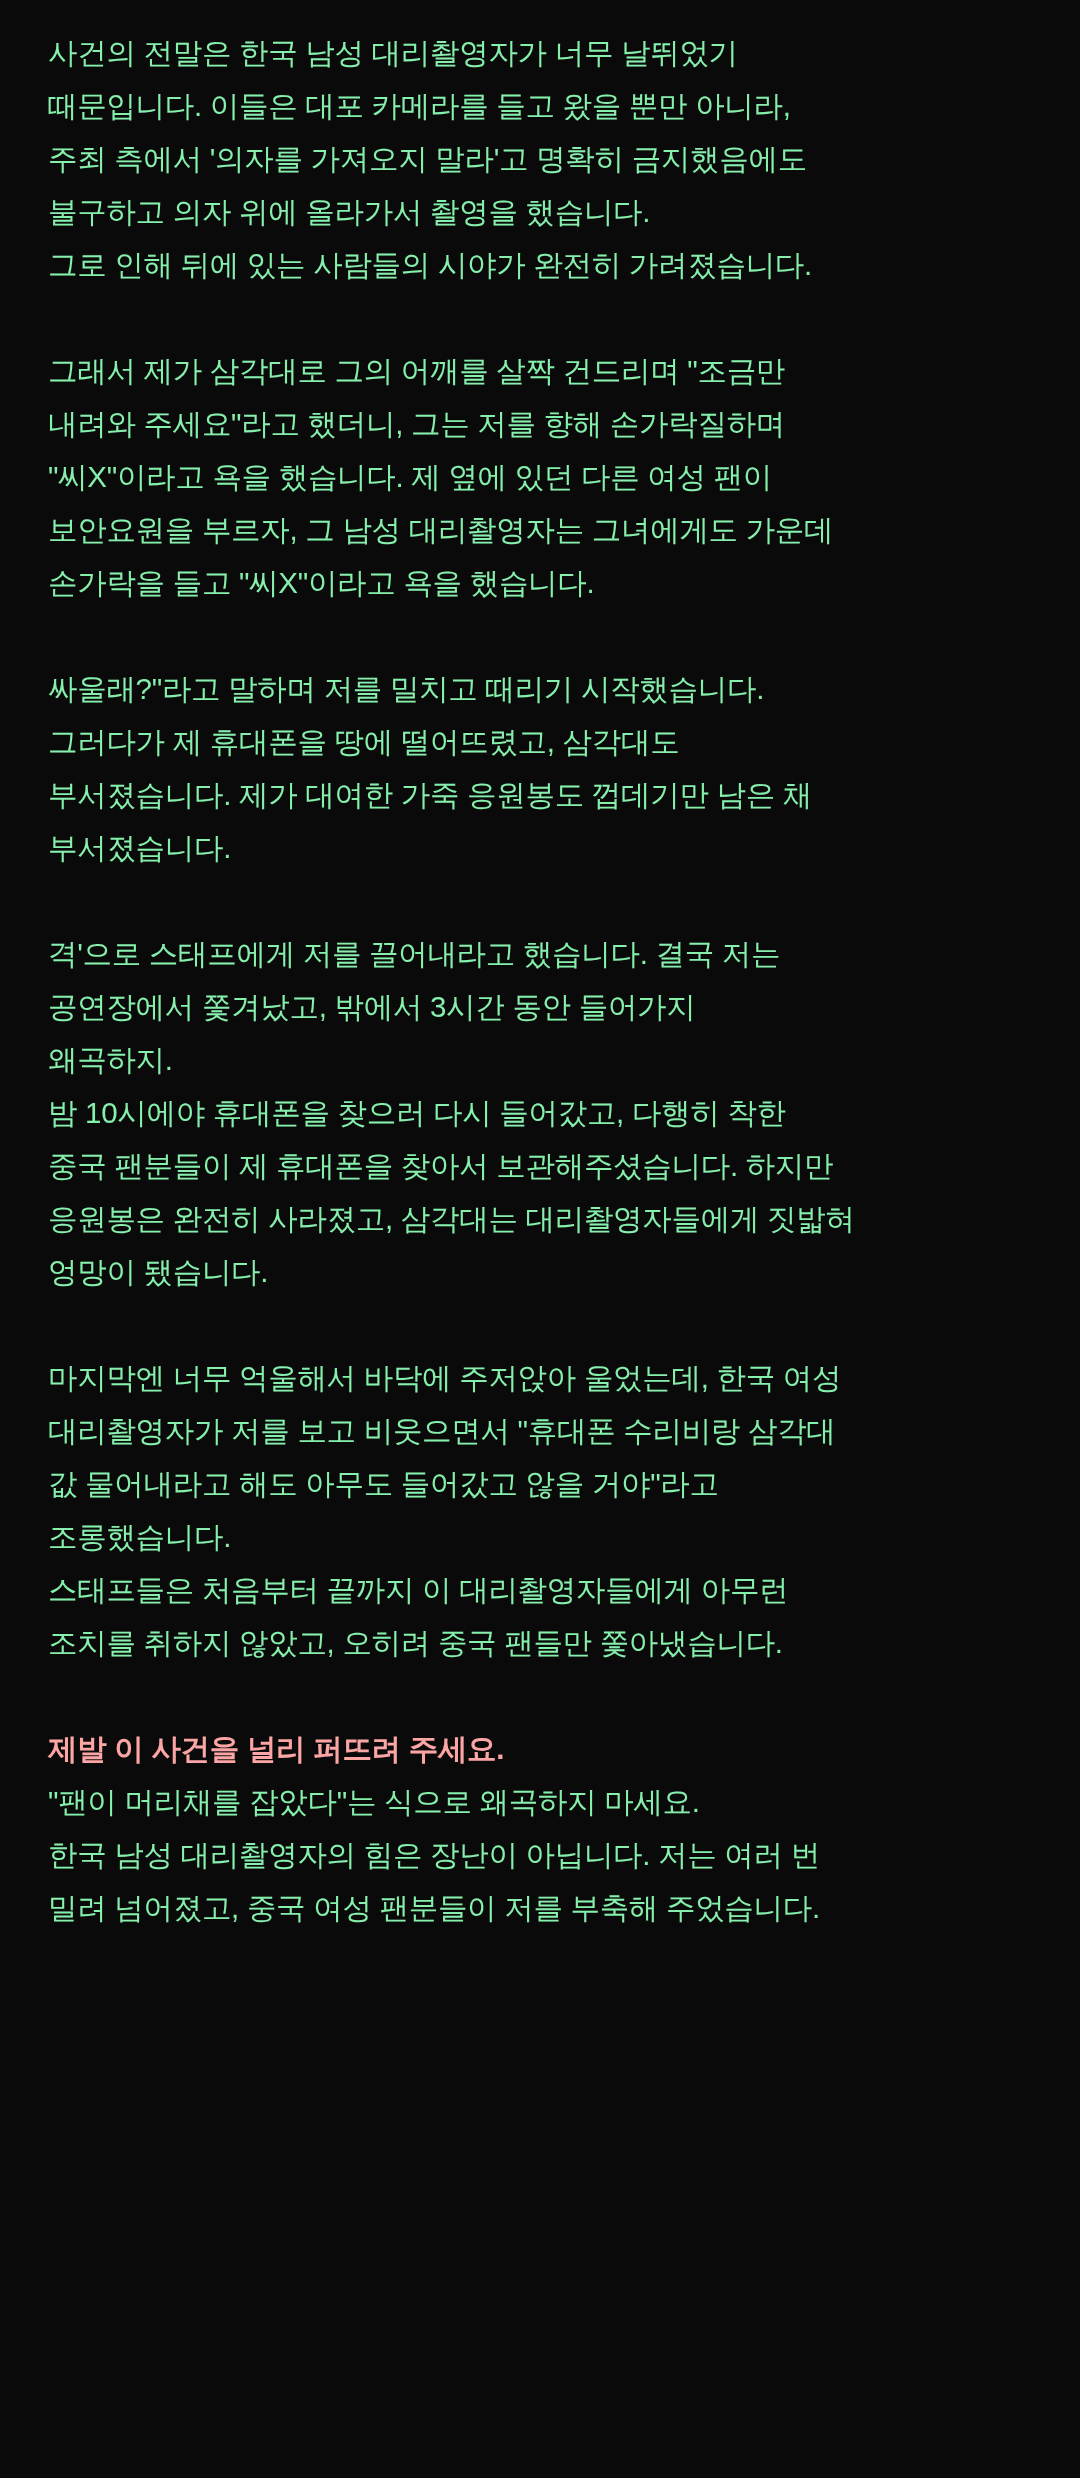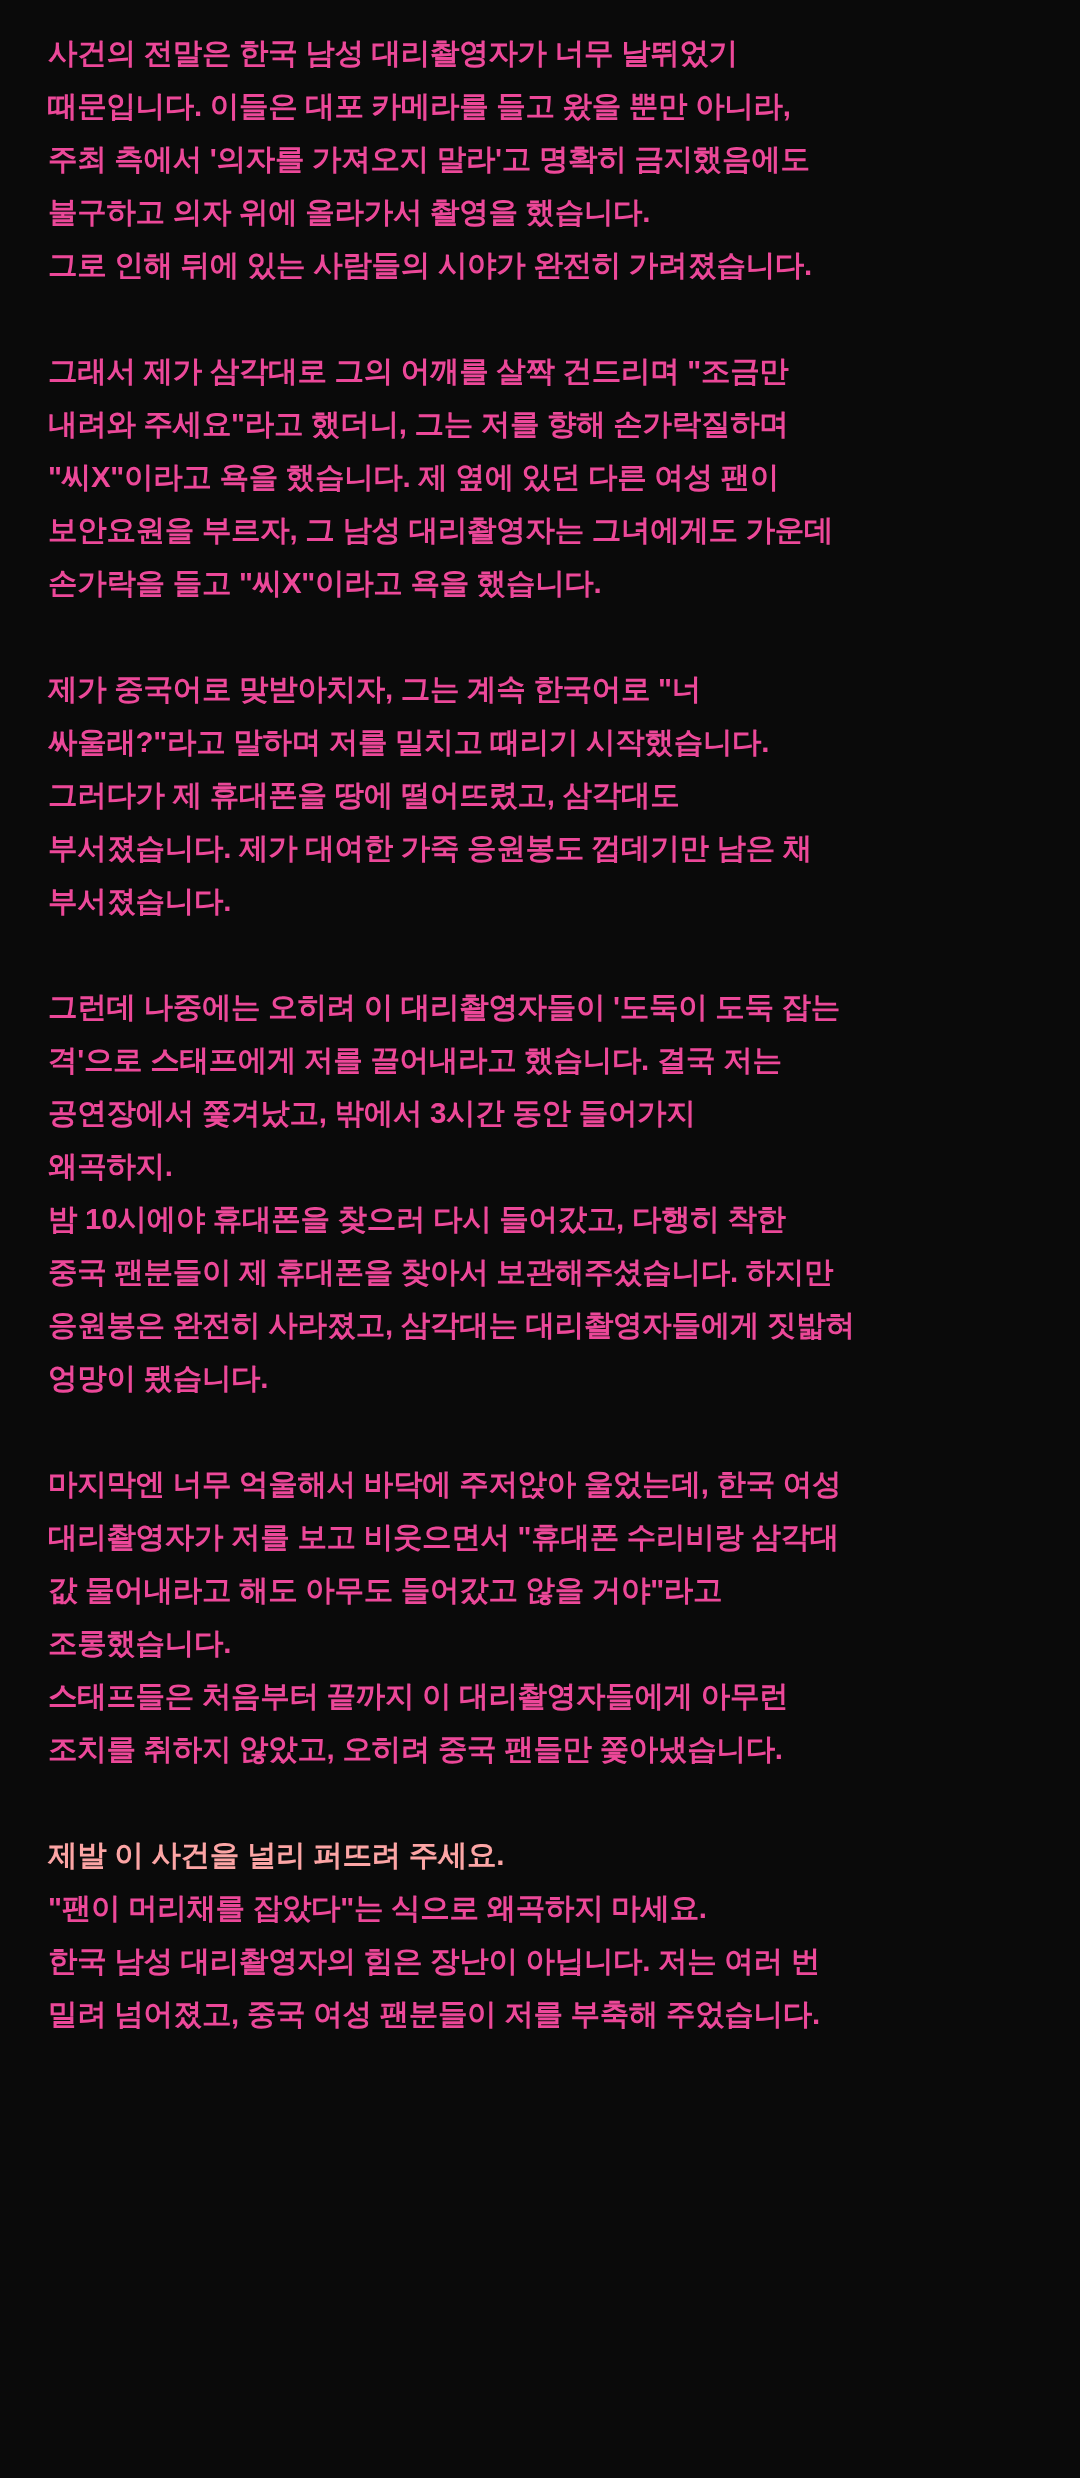--- a/index.html
+++ b/index.html
@@ -22,22 +22,21 @@
     background: #0a0a0a;
   }
   .para {
     margin: 0 0 0 0;
   }
   .line {
     font-size: 29.5px;
     line-height: 53px;
     letter-spacing: -0.3px;
     white-space: pre-wrap;
-    color: #ec4899;
-    font-weight: bold;
+    color: #86efac;
   }
   .line.bold {
     font-weight: 700;
     color: #fca5a5;
   }
   .spacer {
     height: 53px;
   }
 </style>
 </head>
@@ -54,29 +53,27 @@
     <div class="spacer"></div>
     <div class="para">
       <div class="line">그래서 제가 삼각대로 그의 어깨를 살짝 건드리며 "조금만</div>
       <div class="line">내려와 주세요"라고 했더니, 그는 저를 향해 손가락질하며</div>
       <div class="line">"씨X"이라고 욕을 했습니다. 제 옆에 있던 다른 여성 팬이</div>
       <div class="line">보안요원을 부르자, 그 남성 대리촬영자는 그녀에게도 가운데</div>
       <div class="line">손가락을 들고 "씨X"이라고 욕을 했습니다.</div>
     </div>
     <div class="spacer"></div>
     <div class="para">
-      <div class="line">제가 중국어로 맞받아치자, 그는 계속 한국어로 "너</div>
       <div class="line">싸울래?"라고 말하며 저를 밀치고 때리기 시작했습니다.</div>
       <div class="line">그러다가 제 휴대폰을 땅에 떨어뜨렸고, 삼각대도</div>
       <div class="line">부서졌습니다. 제가 대여한 가죽 응원봉도 껍데기만 남은 채</div>
       <div class="line">부서졌습니다.</div>
     </div>
     <div class="spacer"></div>
     <div class="para">
-      <div class="line">그런데 나중에는 오히려 이 대리촬영자들이 '도둑이 도둑 잡는</div>
       <div class="line">격'으로 스태프에게 저를 끌어내라고 했습니다. 결국 저는</div>
       <div class="line">공연장에서 쫓겨났고, 밖에서 3시간 동안 들어가지</div>
       <div class="line">왜곡하지.</div>
       <div class="line">밤 10시에야 휴대폰을 찾으러 다시 들어갔고, 다행히 착한</div>
       <div class="line">중국 팬분들이 제 휴대폰을 찾아서 보관해주셨습니다. 하지만</div>
       <div class="line">응원봉은 완전히 사라졌고, 삼각대는 대리촬영자들에게 짓밟혀</div>
       <div class="line">엉망이 됐습니다.</div>
     </div>
     <div class="spacer"></div>
     <div class="para">

